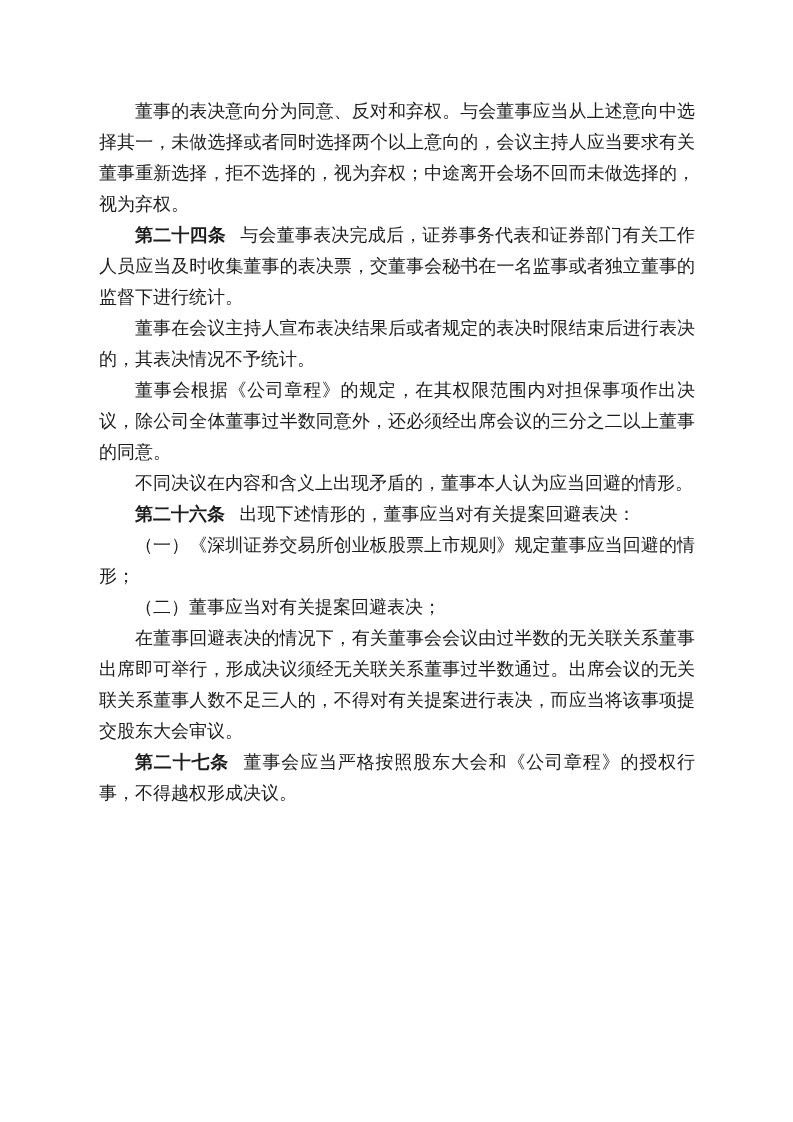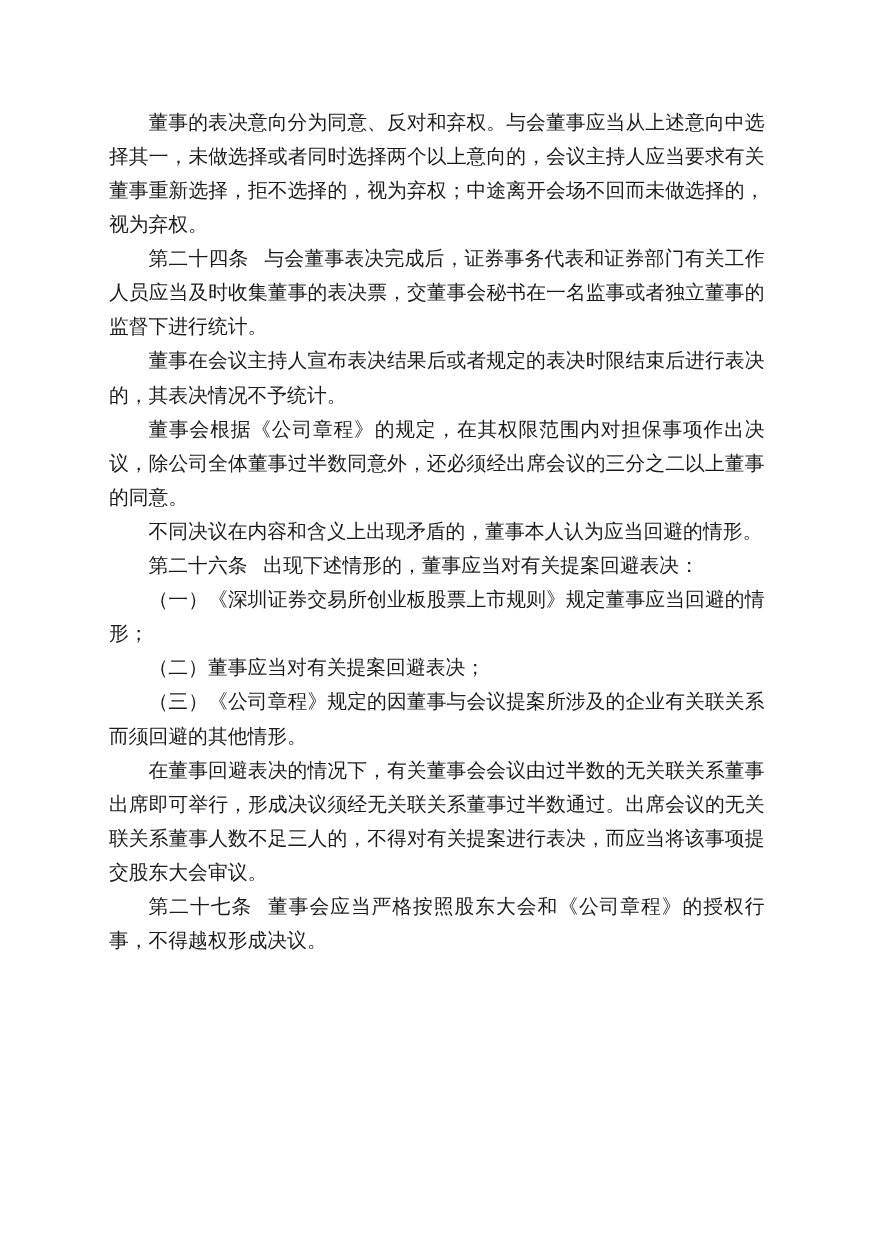--- a/index.html
+++ b/index.html
@@ -25,21 +25,21 @@
     line-height: 31px;
     text-align: justify;
     text-justify: inter-character;
   }
   .doc-body p {
     margin: 0;
     padding: 0;
     text-indent: 2em;
   }
   .article-term {
-    font-weight: normal;
+    font-weight: bold;
     margin-right: 0.8em;
   }
   .page-footer {
     position: absolute;
     top: 1034px;
     left: 0;
     width: 100%;
     text-align: center;
     font-size: 14px;
     line-height: 20px;
@@ -52,20 +52,19 @@
 <div class="page">
   <div class="doc-body">
       <p><span>董事的表决意向分为同意、反对和弃权。与会董事应当从上述意向中选择其一，未做选择或者同时选择两个以上意向的，会议主持人应当要求有关董事重新选择，拒不选择的，视为弃权；中途离开会场不回而未做选择的，视为弃权。</span></p>
       <p><span class="article-term">第二十四条</span><span>与会董事表决完成后，证券事务代表和证券部门有关工作人员应当及时收集董事的表决票，交董事会秘书在一名监事或者独立董事的监督下进行统计。</span></p>
       <p><span>董事在会议主持人宣布表决结果后或者规定的表决时限结束后进行表决的，其表决情况不予统计。</span></p>
       <p><span>董事会根据《公司章程》的规定，在其权限范围内对担保事项作出决议，除公司全体董事过半数同意外，还必须经出席会议的三分之二以上董事的同意。</span></p>
       <p><span>不同决议在内容和含义上出现矛盾的，董事本人认为应当回避的情形。</span></p>
       <p><span class="article-term">第二十六条</span><span>出现下述情形的，董事应当对有关提案回避表决：</span></p>
       <p><span>（一）《深圳证券交易所创业板股票上市规则》规定董事应当回避的情形；</span></p>
       <p><span>（二）董事应当对有关提案回避表决；</span></p>
-      <p><span>（三）《公司章程》规定的因董事与会议提案所涉及的企业有关联关系而须回避的其他情形。</span></p>
       <p><span>在董事回避表决的情况下，有关董事会会议由过半数的无关联关系董事出席即可举行，形成决议须经无关联关系董事过半数通过。出席会议的无关联关系董事人数不足三人的，不得对有关提案进行表决，而应当将该事项提交股东大会审议。</span></p>
       <p><span class="article-term">第二十七条</span><span>董事会应当严格按照股东大会和《公司章程》的授权行事，不得越权形成决议。</span></p>
     </div>
   <div class="page-footer">
     <span>7</span>
   </div>
 </div>
 
 </body></html>

